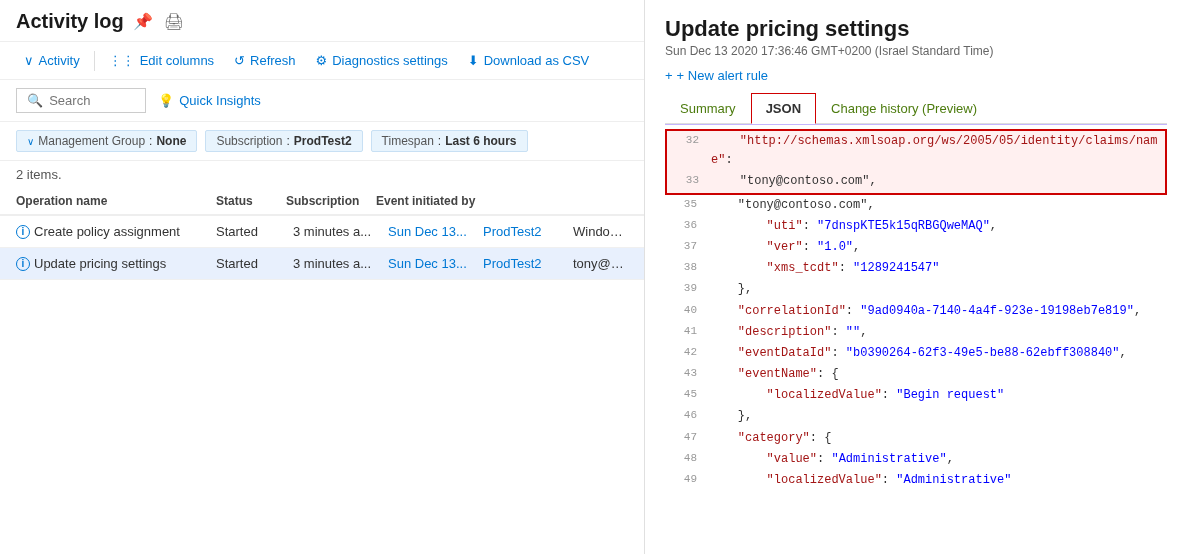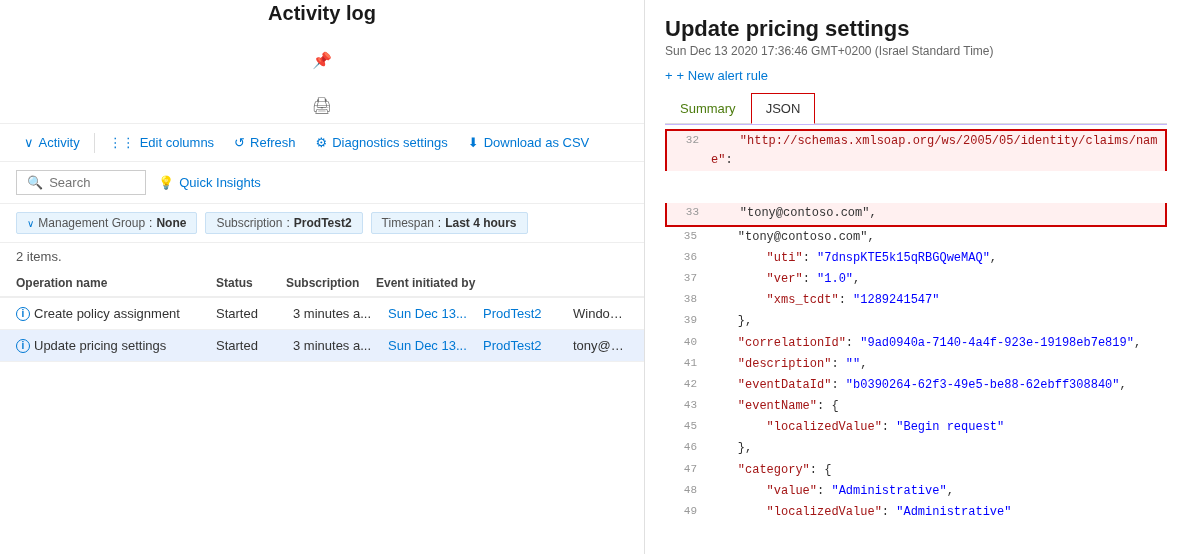--- a/index.html
+++ b/index.html
@@ -1,21 +1,21 @@
 <!DOCTYPE html>
 <html><head>
   <meta charset="utf-8">
   <style>
     * { box-sizing: border-box; margin: 0; padding: 0; }
     body { font-family: 'Segoe UI', Arial, sans-serif; font-size: 13px; color: #333; background: #fff; display: flex; height: 554px; overflow: hidden; }
 
     
     .left-panel { width: 645px; border-right: 1px solid #e0e0e0; display: flex; flex-direction: column; overflow: hidden; }
 
-    .page-header { padding: 2px 16px 8px 16px; display: flex; align-items: center; gap: 26px; border-bottom: 1px solid #eee; flex-direction: column; }
+    .page-header { padding: 10px 16px 8px 16px; display: flex; align-items: center; gap: 10px; border-bottom: 1px solid #eee; }
     .page-title { font-size: 20px; font-weight: 600; color: #1a1a1a; }
     .header-icon { color: #666; font-size: 16px; cursor: pointer; }
 
     .toolbar { display: flex; align-items: center; gap: 4px; padding: 6px 16px; border-bottom: 1px solid #eee; }
     .toolbar-btn { display: flex; align-items: center; gap: 5px; padding: 5px 8px; border: none; background: none; cursor: pointer; color: #0078d4; font-size: 13px; white-space: nowrap; }
     .toolbar-separator { width: 1px; height: 20px; background: #ddd; margin: 0 2px; }
 
     .search-bar { display: flex; align-items: center; gap: 12px; padding: 8px 16px; border-bottom: 1px solid #eee; }
     .search-input { display: flex; align-items: center; gap: 6px; border: 1px solid #ccc; padding: 4px 10px; width: 130px; }
     .search-input input { border: none; outline: none; font-size: 13px; width: 90px; color: #999; }
@@ -53,21 +53,21 @@
 
     
     .right-panel { flex: 1; display: flex; flex-direction: column; overflow: hidden; padding: 16px 20px; }
 
     .detail-title { font-size: 22px; font-weight: 600; color: #1a1a1a; margin-bottom: 2px; }
     .detail-subtitle { font-size: 12px; color: #666; margin-bottom: 10px; }
     .new-alert-btn { display: flex; align-items: center; gap: 4px; color: #0078d4; cursor: pointer; font-size: 13px; margin-bottom: 10px; }
 
     .tabs { display: flex; gap: 0; border-bottom: 1px solid #ddd; margin-bottom: 0; }
     .tab { padding: 7px 14px; cursor: pointer; font-size: 13px; color: #4d7c0f; border: 1px solid transparent; border-bottom: none; }
-    .tab.active { color: #333; background: #fff; border: 1px solid #d00000; border-bottom: 1px solid #fff; font-weight: 400; margin-bottom: -1px; }
+    .tab.active { color: #333; background: #fff; border: 1px solid #d00000; border-bottom: 1px solid #fff; font-weight: 700; margin-bottom: -1px; }
 
     .json-viewer { flex: 1; overflow-y: auto; font-family: Liberation Mono, monospace; font-size: 12px; line-height: 1.6; padding: 4px 0; border-top: 1px solid #c4b5fd; }
     .json-line { display: flex; align-items: flex-start; padding: 1px 4px; }
     .line-num { width: 28px; color: #999; text-align: right; margin-right: 12px; flex-shrink: 0; user-select: none; font-size: 11px; }
     .line-content { flex: 1; white-space: pre-wrap; word-break: break-all; }
     .json-key { color: #a31515; }
     .json-value-str { color: #0000ff; }
 
     .scrollbar-thin::-webkit-scrollbar { width: 6px; }
     .scrollbar-thin::-webkit-scrollbar-track { background: #f1f1f1; }
@@ -127,21 +127,21 @@
       <span class="filter-value">None</span>
     </div>
     <div class="filter-tag">
       <span class="filter-label">Subscription</span>
       <span> : </span>
       <span class="filter-value">ProdTest2</span>
     </div>
     <div class="filter-tag">
       <span class="filter-label">Timespan</span>
       <span> : </span>
-      <span class="filter-value">Last 4 hours</span>
+      <span class="filter-value">Last 6 hours</span>
     </div>
   </div>
 
   <div class="items-count">2 items.</div>
 
   <div class="table">
     <div class="table-header">
       <div class="col-op">Operation name</div>
       <div class="col-status">Status</div>
       <div class="col-sub">Subscription</div>
@@ -175,27 +175,28 @@
 <div class="right-panel">
   <div class="detail-title">Update pricing settings</div>
   <div class="detail-subtitle">Sun Dec 13 2020 17:36:46 GMT+0200 (Israel Standard Time)</div>
   <div class="new-alert-btn">
     <span>+</span>
     <span style="color:#0078d4; text-decoration: none;">+ New alert rule</span>
   </div>
   <div class="tabs">
     <div class="tab">Summary</div>
     <div class="tab active">JSON</div>
+    <div class="tab">Change history (Preview)</div>
   </div>
   <div class="json-viewer scrollbar-thin" id="json-viewer">
       <div class="json-line" style="background: rgb(255, 240, 240); border-top: 2px solid rgb(204, 0, 0); border-left: 2px solid rgb(204, 0, 0); border-right: 2px solid rgb(204, 0, 0);">
         <span class="line-num">32</span>
         <span class="line-content">    <span class="json-key">"http://schemas.xmlsoap.org/ws/2005/05/identity/claims/name"</span>:</span>
       </div>
-      <div class="json-line" style="background: rgb(255, 240, 240); border-bottom: 2px solid rgb(204, 0, 0); border-left: 2px solid rgb(204, 0, 0); border-right: 2px solid rgb(204, 0, 0); margin-top: 32px;">
+      <div class="json-line" style="background: rgb(255, 240, 240); border-bottom: 2px solid rgb(204, 0, 0); border-left: 2px solid rgb(204, 0, 0); border-right: 2px solid rgb(204, 0, 0);">
         <span class="line-num">33</span>
         <span class="line-content">    "tony@contoso.com",</span>
       </div>
       <div class="json-line">
         <span class="line-num">35</span>
         <span class="line-content">    "tony@contoso.com",</span>
       </div>
       <div class="json-line">
         <span class="line-num">36</span>
         <span class="line-content">        <span class="json-key">"uti"</span>: <span class="json-value-str">"7dnspKTE5k15qRBGQweMAQ"</span>,</span>

